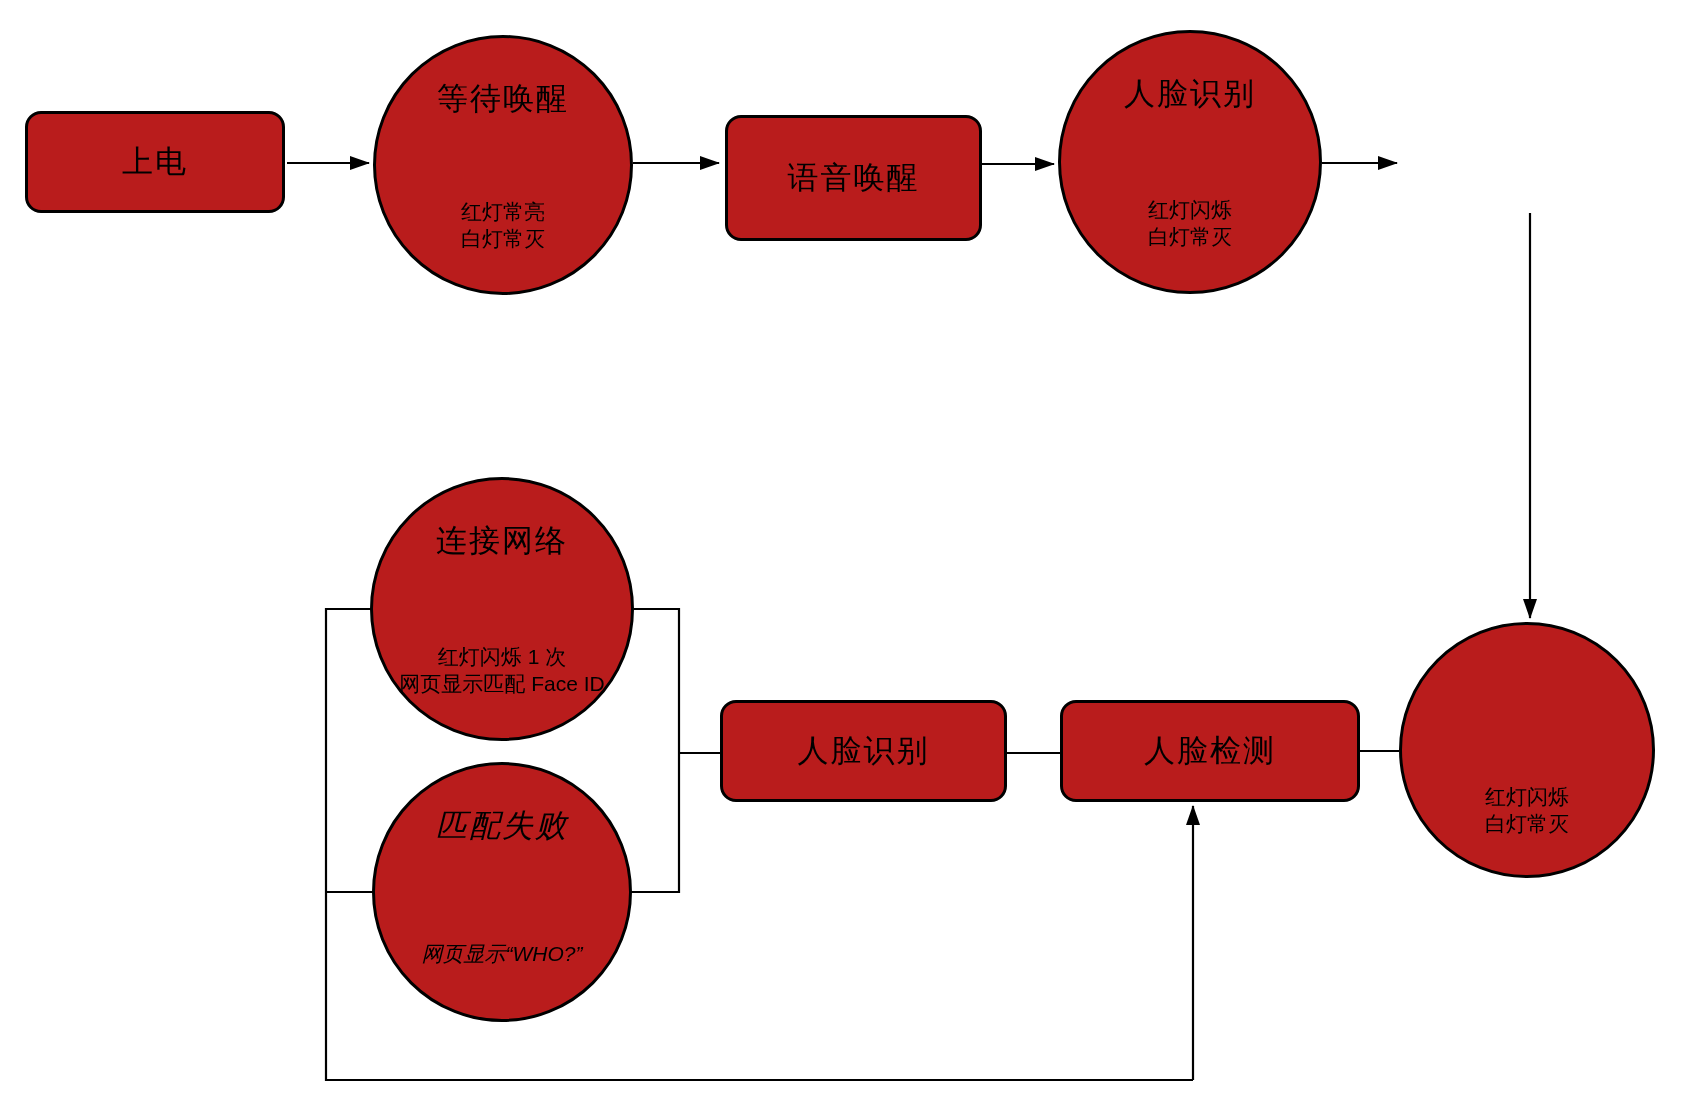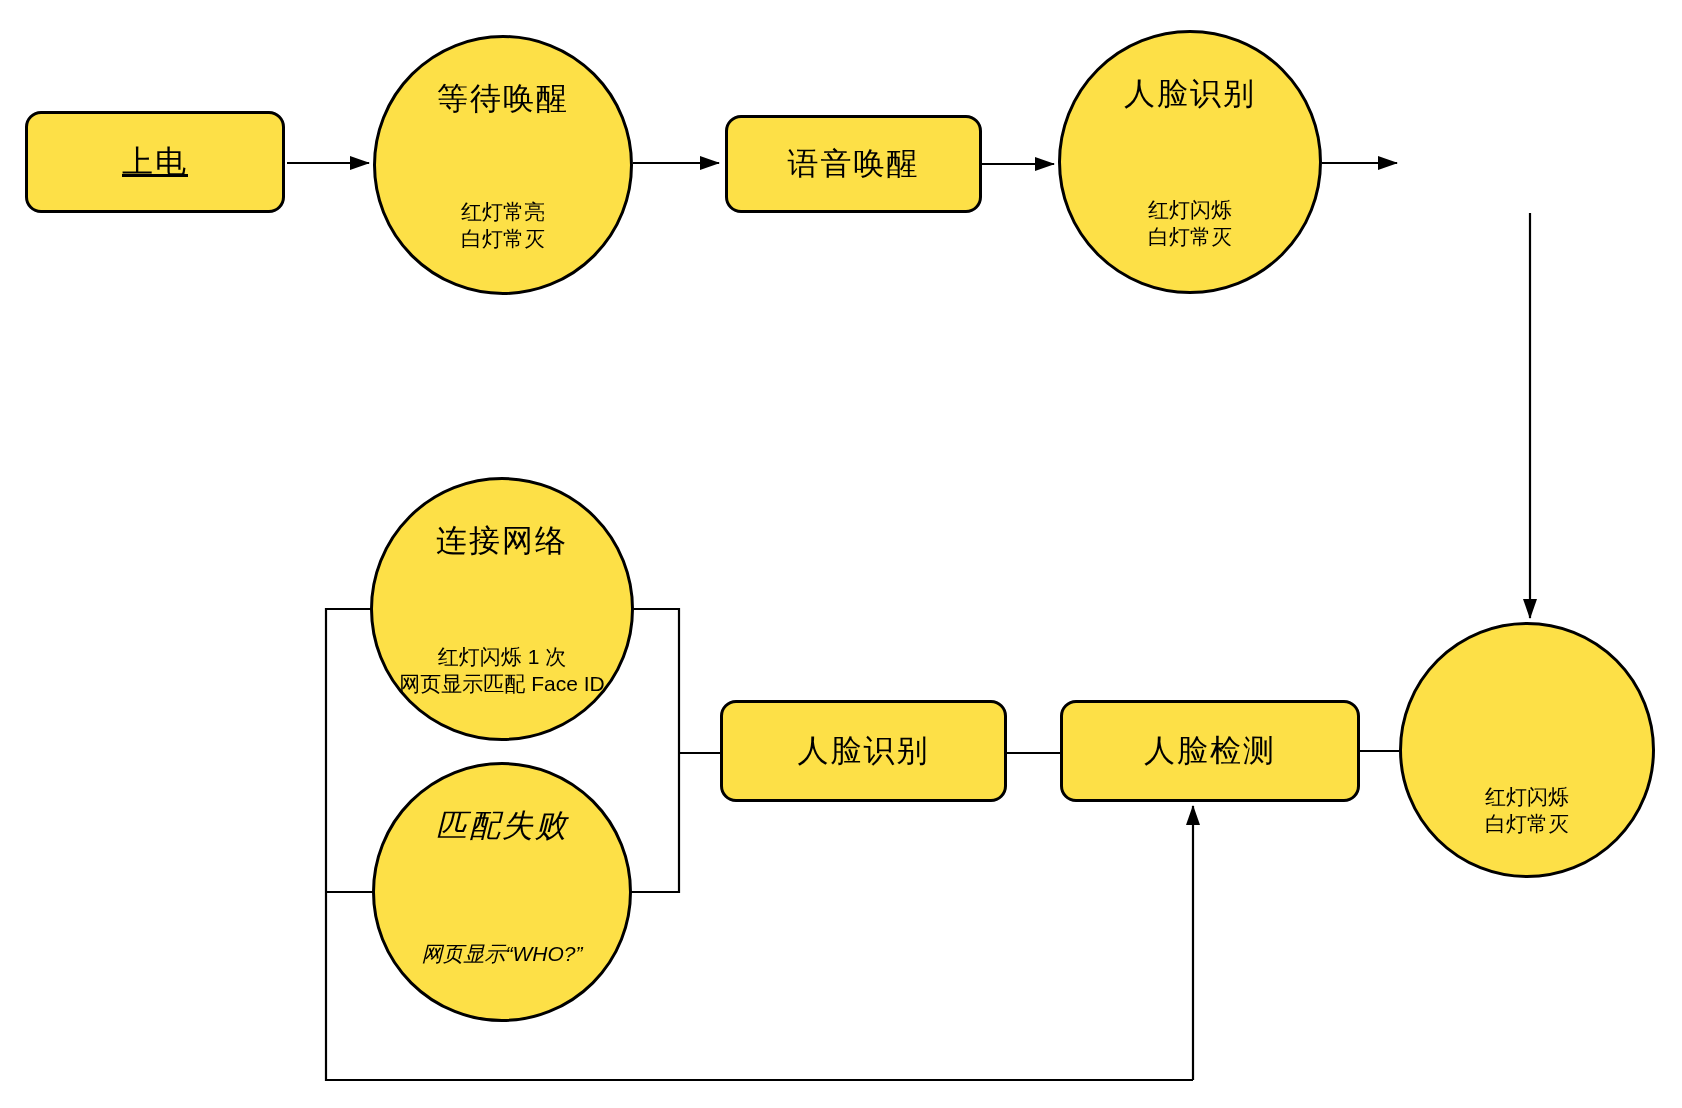--- a/index.html
+++ b/index.html
@@ -22,21 +22,21 @@
     height: 1108px;
   }
   #connectors path, #connectors polyline {
     fill: none;
     stroke: #000000;
     stroke-width: 2.2;
   }
   .node {
     position: absolute;
     box-sizing: border-box;
-    background: #fde047;
+    background: #b91c1c;
     border: 3px solid #000000;
     color: #000000;
   }
   .rect {
     border-radius: 16px;
     display: flex;
     align-items: center;
     justify-content: center;
     font-size: 31px;
     letter-spacing: 2px;
@@ -60,23 +60,23 @@
     top: 63%;
     width: 100%;
     text-align: center;
     font-size: 21px;
     line-height: 27px;
   }
   .circle .sub.single {
     top: 69%;
   }
   
-  .n-power     { left: 25px;   top: 111px; width: 260px; height: 102px; text-decoration: underline; }
+  .n-power     { left: 25px;   top: 111px; width: 260px; height: 102px; }
   .n-wake      { left: 373px;  top: 35px;  width: 260px; height: 260px; }
-  .n-voice     { left: 725px;  top: 115px; width: 257px; height: 98px;  }
+  .n-voice     { left: 725px;  top: 115px; width: 257px; height: 126px;  }
   .n-waitnet   { left: 1058px; top: 30px;  width: 264px; height: 264px; }
   .n-connect   { left: 1401px; top: 115px; width: 259px; height: 98px;  }
   .n-netok     { left: 1399px; top: 622px; width: 256px; height: 256px; }
   .n-detect    { left: 1060px; top: 700px; width: 300px; height: 102px; }
   .n-recognize { left: 720px;  top: 700px; width: 287px; height: 102px; }
   .n-matchok   { left: 370px;  top: 477px; width: 264px; height: 264px; }
   .n-matchfail { left: 372px;  top: 762px; width: 260px; height: 260px; font-style: italic; }
 </style>
 </head>
 <body>

